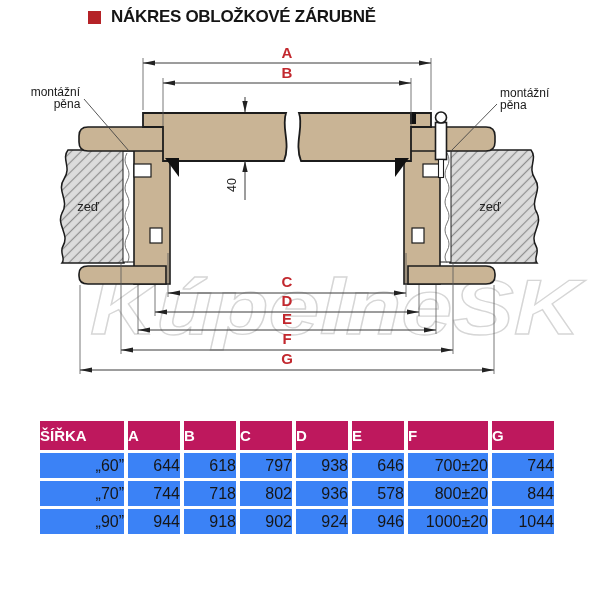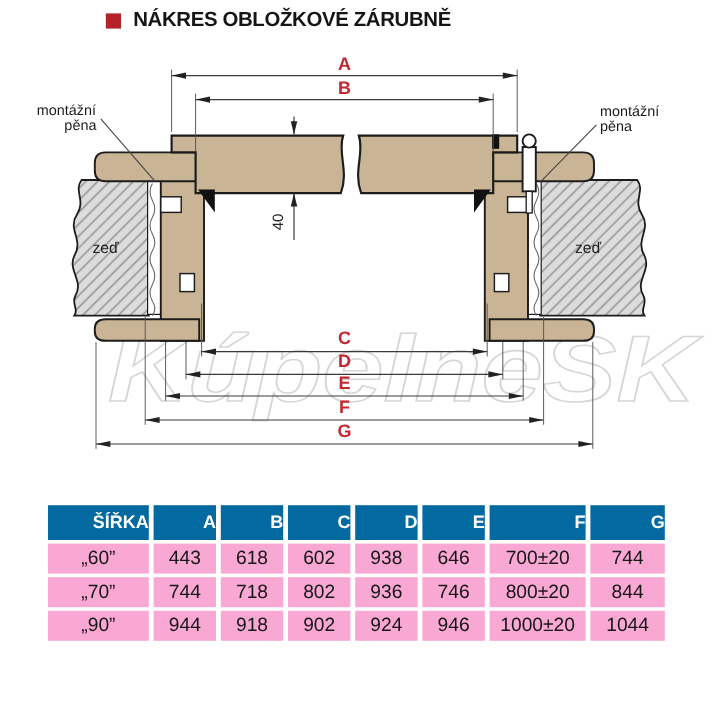--- a/index.html
+++ b/index.html
@@ -6,22 +6,22 @@
   body{width:600px;height:600px;font-family:"Liberation Sans",sans-serif;}
   .page{position:relative;width:600px;height:600px;background:#fff;overflow:hidden;}
   .hdr{position:absolute;top:7px;left:88px;display:flex;align-items:center;gap:10px;}
   .hdr h1{margin:0;font-size:17px;font-weight:700;color:#151515;letter-spacing:-0.3px;white-space:nowrap;}
   svg.diagram{position:absolute;top:35px;left:0;}
   .dim-letter{font-size:15px;font-weight:700;font-family:"Liberation Sans",sans-serif;}
   .anno{font-size:12px;fill:#1a1a1a;font-family:"Liberation Sans",sans-serif;}
   .wall-label{font-size:13px;fill:#222;font-family:"Liberation Sans",sans-serif;}
   .thick-label{font-size:12.5px;fill:#222;font-family:"Liberation Sans",sans-serif;}
   table.dims{position:absolute;top:418px;left:36px;border-collapse:separate;border-spacing:4px 3px;table-layout:fixed;}
-  table.dims th{background:#0369a1;color:#fff;font-size:15px;font-weight:700;height:29px;text-align:right;padding:0;}
-  table.dims td{background:#f9a8d4;color:#161616;font-size:16px;height:25px;text-align:center;padding:0;}
+  table.dims th{background:#be185d;color:#fff;font-size:15px;font-weight:700;height:29px;text-align:left;padding:0;}
+  table.dims td{background:#3b82f6;color:#161616;font-size:16px;height:25px;text-align:right;padding:0;}
 </style>
 </head>
 <body>
 
 <div class="page">
 
   <div class="hdr">
     <svg width="13" height="13">
       <rect width="13" height="13" fill="#b52227"></rect>
     </svg>
@@ -180,35 +180,35 @@
         <th>C</th>
         <th>D</th>
         <th>E</th>
         <th>F</th>
         <th>G</th>
       </tr>
     </thead>
     <tbody>
       <tr>
         <td>„60”</td>
-        <td>443</td>
+        <td>644</td>
         <td>618</td>
-        <td>602</td>
+        <td>797</td>
         <td>938</td>
         <td>646</td>
         <td>700±20</td>
         <td>744</td>
       </tr>
       <tr>
         <td>„70”</td>
         <td>744</td>
         <td>718</td>
         <td>802</td>
         <td>936</td>
-        <td>746</td>
+        <td>578</td>
         <td>800±20</td>
         <td>844</td>
       </tr>
       <tr>
         <td>„90”</td>
         <td>944</td>
         <td>918</td>
         <td>902</td>
         <td>924</td>
         <td>946</td>

